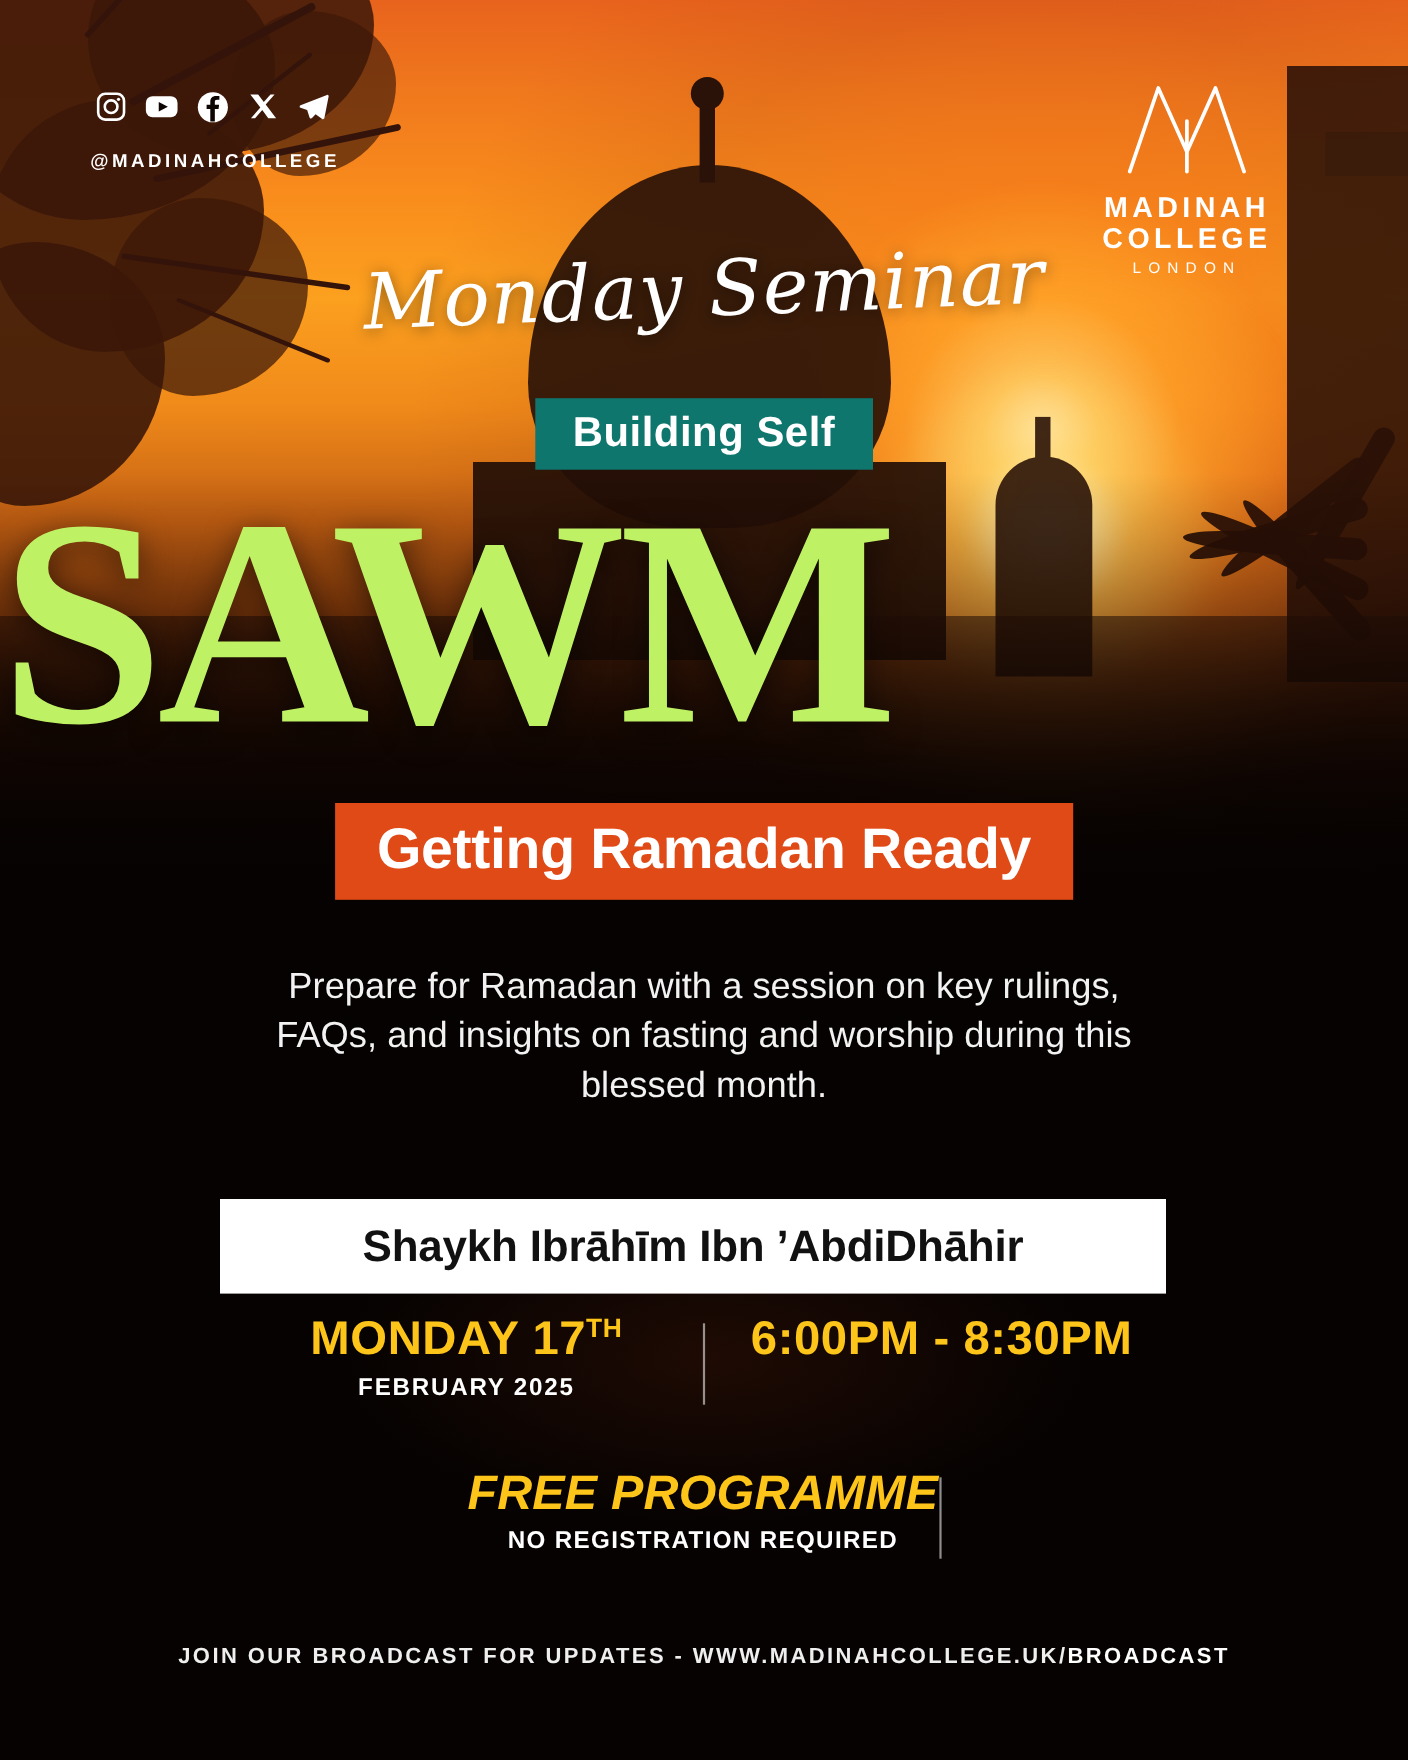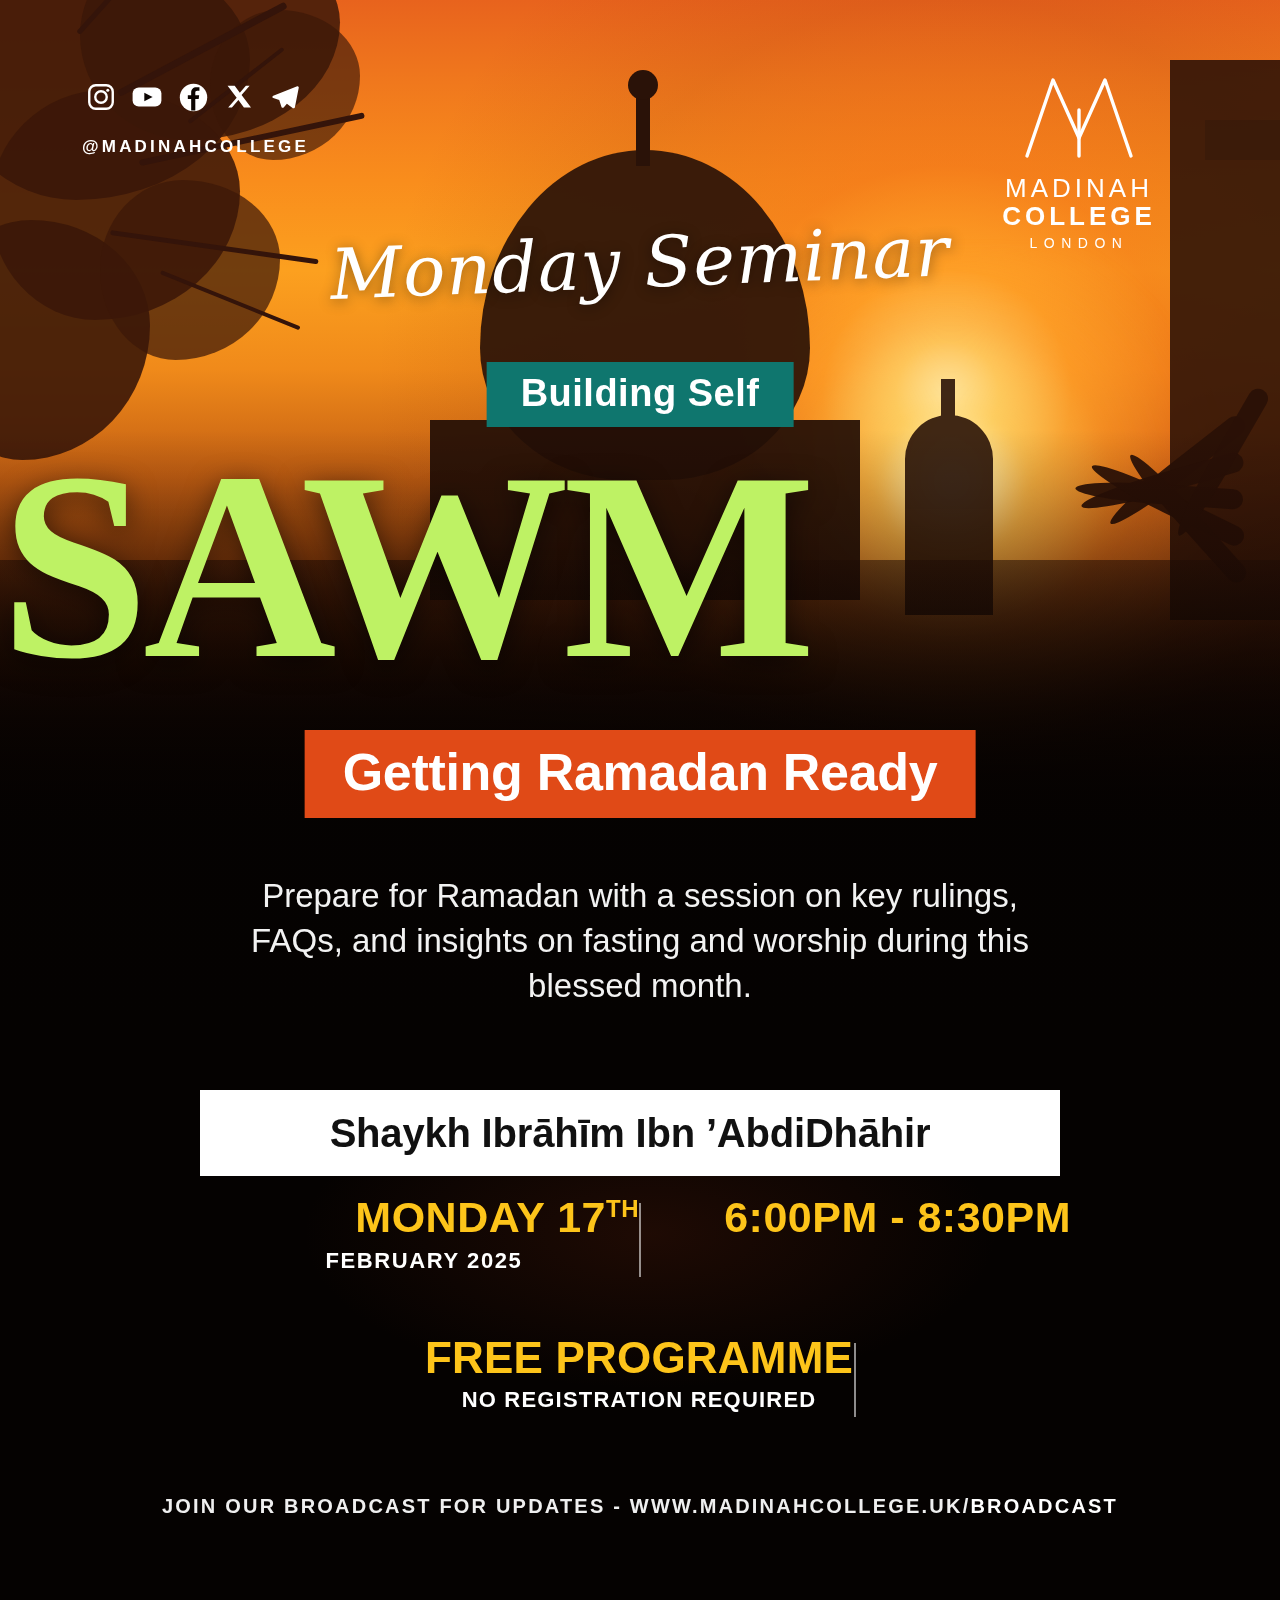--- a/index.html
+++ b/index.html
@@ -198,21 +198,21 @@
     position: absolute;
     right: 86px; top: 66px;
     width: 230px;
     text-align: center;
     color: #fff;
   }
   .brand svg { display: block; margin: 0 auto; }
   .brand .b1 {
     margin-top: 12px;
     font-size: 26px;
-    font-weight: 400;
+    font-weight: 700;
     letter-spacing: 4px;
     line-height: 1.08;
   }
   .brand .b2 {
     font-size: 26px;
     font-weight: 700;
     letter-spacing: 4px;
     line-height: 1.08;
   }
   .brand .b3 {
@@ -332,21 +332,20 @@
     height: 74px;
     background: rgba(255,255,255,.55);
     margin-top: 8px;
   }
   .det-main {
     color: #fdc41a;
     font-size: 43px;
     font-weight: 700;
     letter-spacing: .5px;
     line-height: 1.05;
-    text-align: right;
   }
   .det-main sup { font-size: 24px; }
   .det-sub {
     margin-top: 8px;
     color: #ffffff;
     font-size: 22px;
     font-weight: 700;
     letter-spacing: 1.6px;
   }
 
@@ -357,20 +356,21 @@
     display: flex;
     justify-content: center;
     align-items: flex-start;
   }
   .det2-main {
     color: #fdc41a;
     font-size: 44px;
     font-weight: 700;
     letter-spacing: .2px;
     line-height: 1.05;
+    font-style: italic;
   }
   .det2-sub {
     margin-top: 6px;
     color: #ffffff;
     font-size: 22px;
     font-weight: 700;
     letter-spacing: 1.2px;
   }
 
   .footer {

